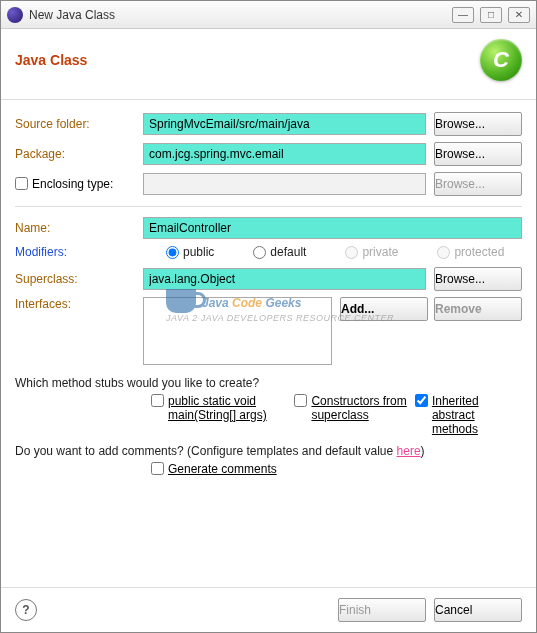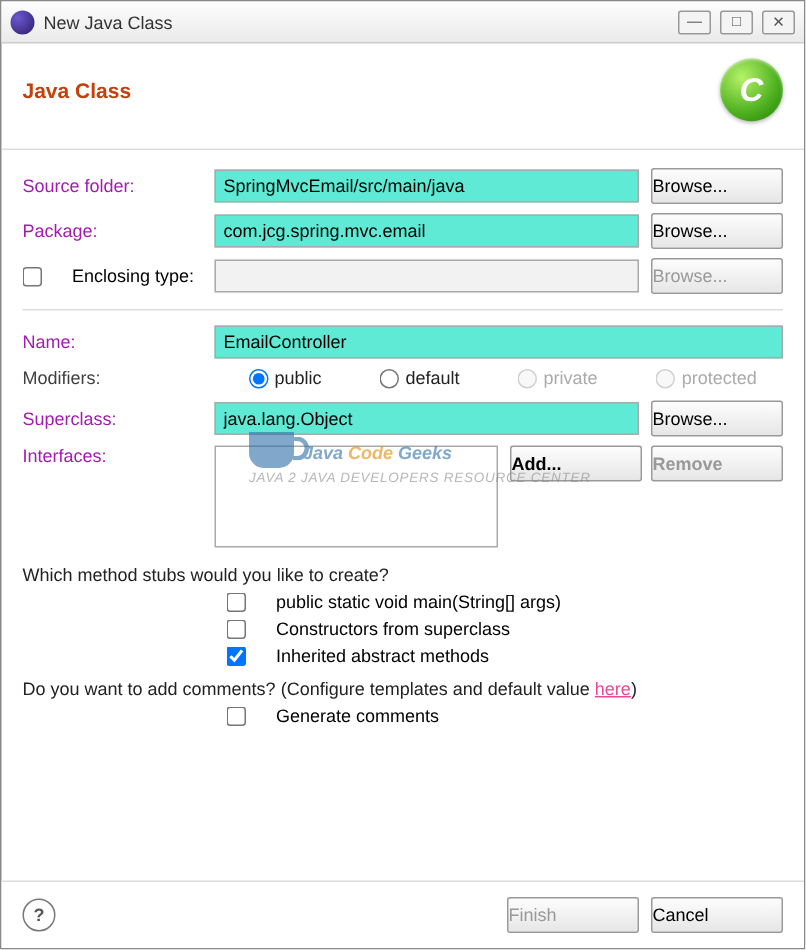--- a/index.html
+++ b/index.html
@@ -8,38 +8,38 @@
 .titlebar { height: 28px; background: linear-gradient(#fdfdfd, #eaeaea); border-bottom: 1px solid #ccc; display: flex; align-items: center; padding: 0 6px; }
 .titlebar .eclipse-icon { width: 16px; height: 16px; margin-right: 6px; background: radial-gradient(circle at 30% 30%, #6a5acd, #2e1a6b); border-radius: 50%; }
 .titlebar .title { flex: 1; color: #333; }
 .titlebar .winbtns { display: flex; gap: 6px; }
 .titlebar .winbtn { width: 22px; height: 16px; border: 1px solid #999; border-radius: 2px; background: #f4f4f4; display: flex; align-items: center; justify-content: center; font-size: 10px; color: #555; cursor: pointer; }
 .header { padding: 10px 14px 18px; display: flex; align-items: center; border-bottom: 1px solid #ddd; }
 .header h1 { font-size: 14px; font-weight: bold; margin: 0; flex: 1; color: #c2410c; }
 .header .big-icon { width: 42px; height: 42px; border-radius: 50%; background: radial-gradient(circle at 35% 30%, #b6f26a, #4caf1e 60%, #1f7a00); display: flex; align-items: center; justify-content: center; color: #fff; font-weight: bold; font-size: 22px; box-shadow: 0 1px 3px rgba(0,0,0,.3), inset 0 1px 2px rgba(255,255,255,.5); font-style: italic; }
 .content { padding: 12px 14px 8px; }
 .row { display: flex; align-items: center; margin-bottom: 6px; gap: 8px; }
-.row .label { width: 120px; color: #a21caf; }
+.row .label { width: 120px; color: #a16207; }
 .row .field { flex: 1; }
 .row input[type=text] { width: 100%; padding: 3px 5px; border: 1px solid #aaa; background: #5eead4; }
 .row input[type=text][disabled] { background: #f2f2f2; color: #999; }
 .btn { width: 88px; padding: 4px 0; border: 1px solid #999; background: linear-gradient(#fdfdfd, #e6e6e6); text-align: left; cursor: pointer; border-radius: 2px; }
 .btn.disabled { color: #999; cursor: default; }
 .sep { border: none; border-top: 1px solid #ddd; margin: 10px 0; }
 .modrow { display: flex; align-items: center; margin-bottom: 4px; gap: 8px; }
-.modrow .label { width: 120px; color: #404040; }
+.modrow .label { width: 120px; color: #1d4ed8; }
 .mods { display: flex; gap: 16px; flex: 1; align-items: center; }
 .mods label { display: flex; align-items: center; gap: 4px; color: #222; padding-left: 23px; }
 .mods label.dim { color: #aaa; }
 input[type=radio], input[type=checkbox] { margin: 0; }
-.chk { display: flex; align-items: flex-end; gap: 20px; }
+.chk { display: flex; align-items: flex-start; gap: 4px; }
 .ta { width: 100%; height: 68px; border: 1px solid #aaa; background: #fff; resize: none; }
 .stack { display: flex; gap: 6px; font-weight: bold; }
 .question { margin: 8px 0 4px; color: #222; }
-.indent { margin-left: 136px; display: flex; flex-direction: column; gap: 4px; }
+.indent { margin-left: 136px; display: flex; flex-direction: row; gap: 4px; text-decoration: underline; }
 .link { color: #ec4899; text-decoration: underline; cursor: pointer; }
 .footer { position: absolute; bottom: 0; left: 0; right: 0; border-top: 1px solid #ddd; padding: 10px 14px; display: flex; align-items: center; gap: 8px; background: #fff; }
 .footer .help { width: 22px; height: 22px; border: 1.5px solid #777; border-radius: 50%; display: flex; align-items: center; justify-content: center; color: #555; font-weight: bold; cursor: pointer; }
 .footer .spacer { flex: 1; }
 .window { position: relative; }
 .content-wrap { position: absolute; top: 28px; left: 0; right: 0; bottom: 48px; overflow: hidden; }
 .watermark { position: absolute; top: 284px; left: 165px; pointer-events: none; opacity: .6; font-style: italic; color: #2e6fa8; }
 .watermark .l1 { font-size: 24px; font-weight: bold; }
 .watermark .l1 .g { color: #e08a00; }
 .watermark .l2 { font-size: 9px; color: #888; letter-spacing: .5px; }

